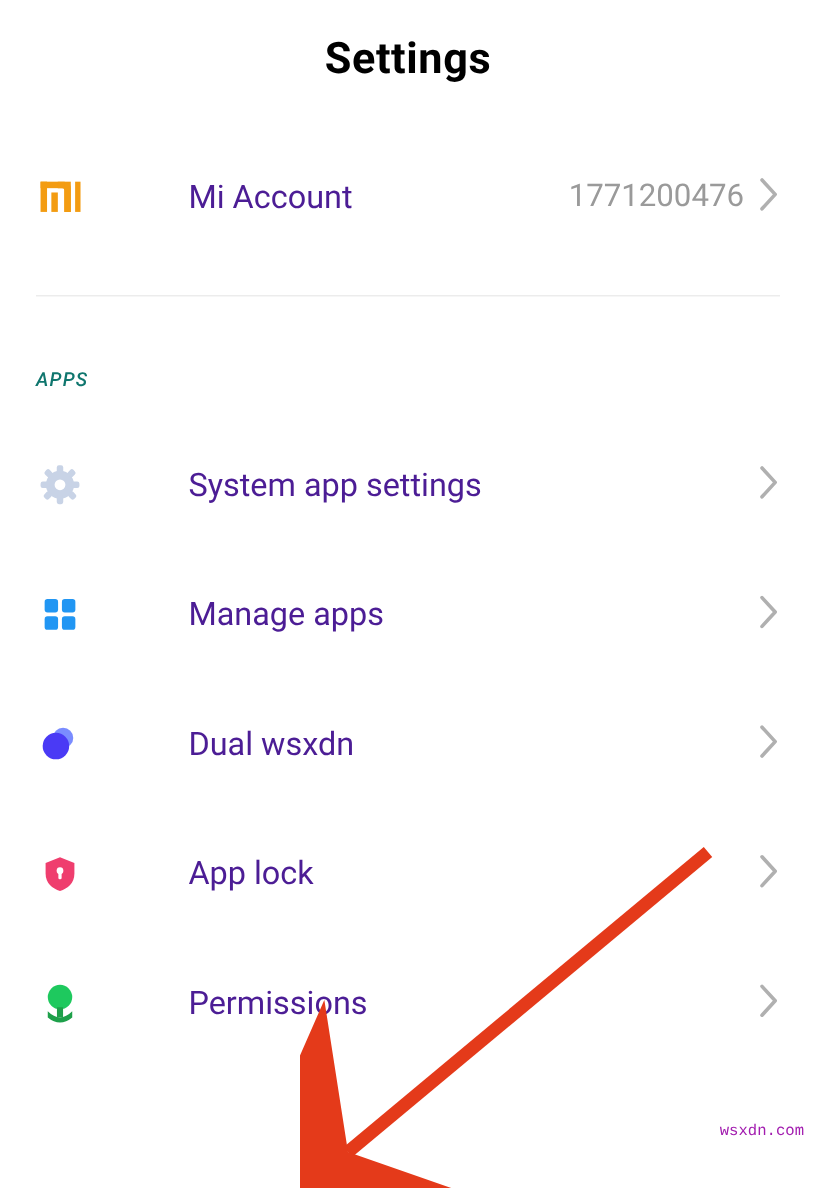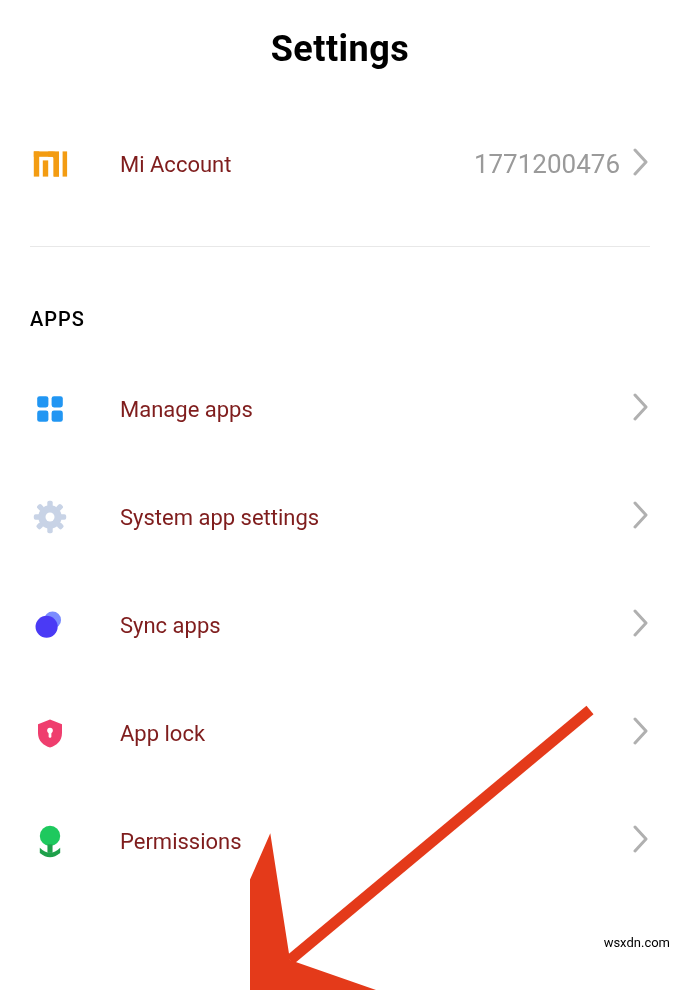--- a/index.html
+++ b/index.html
@@ -1,27 +1,27 @@
 <!DOCTYPE html>
 <html><head>
 <meta charset="utf-8">
 <style>
   * { box-sizing: border-box; margin: 0; padding: 0; }
   html, body { width: 680px; height: 1003px; background: #fff; font-family: -apple-system, Roboto, "Helvetica Neue", Arial, sans-serif; overflow: hidden; }
   .screen { width: 680px; height: 956px; position: relative; background: #fff; }
   .title { text-align: center; font-size: 36px; font-weight: 700; color: #000; padding-top: 28px; padding-bottom: 40px; letter-spacing: 0.5px; }
   .row { display: flex; align-items: center; padding: 0 30px; height: 108px; cursor: pointer; }
   .icon-wrap { width: 40px; height: 40px; display: flex; align-items: center; justify-content: center; margin-right: 50px; }
-  .label { font-size: 22px; color: #7f1d1d; flex: 1; font-weight: 400; }
+  .label { font-size: 27px; color: #4c1d95; flex: 1; font-weight: 400; margin-left: 37px; }
   .value { font-size: 26px; color: #9a9a9a; margin-right: 12px; }
   .chevron { color: #b0b0b0; }
   .divider { height: 1px; background: #e8e8e8; margin: 28px 30px 0 30px; }
-  .section-header { font-size: 20px; color: #000000; padding: 60px 30px 24px 30px; letter-spacing: 1px; font-weight: 500; }
+  .section-header { font-size: 16px; color: #0f766e; padding: 60px 30px 24px 30px; letter-spacing: 1px; font-weight: 500; font-style: italic; }
   .arrow-annotation { position: absolute; pointer-events: none; }
-  .watermark { position: absolute; bottom: 6px; right: 10px; font-size: 13px; color: #000000; }
+  .watermark { position: absolute; bottom: 6px; right: 10px; font-size: 13px; color: #a21caf; font-family: Liberation Mono, monospace; }
 </style>
 </head>
 <body>
 
 <div class="screen">
 
   <div class="title">Settings</div>
 
   <div class="row">
     <div class="icon-wrap">
@@ -45,37 +45,20 @@
     </div>
   </div>
 
 
   <div class="divider"></div>
 
   <div class="section-header">APPS</div>
 
   <div class="row">
     <div class="icon-wrap">
-      <svg viewBox="0 0 40 40" width="32" height="32">
-        <rect x="4" y="4" width="14" height="14" rx="3" fill="#2196f3"></rect>
-        <rect x="22" y="4" width="14" height="14" rx="3" fill="#2196f3"></rect>
-        <rect x="4" y="22" width="14" height="14" rx="3" fill="#2196f3"></rect>
-        <rect x="22" y="22" width="14" height="14" rx="3" fill="#2196f3"></rect>
-      </svg>
-    </div>
-    <div class="label">Manage apps</div>
-    <div class="chevron">
-      <svg width="18" height="28" viewBox="0 0 18 28">
-          <path d="M3 2 L14 14 L3 26" stroke="#b0b0b0" stroke-width="3" fill="none" stroke-linecap="round" stroke-linejoin="round"></path>
-        </svg>
-    </div>
-  </div>
-
-  <div class="row">
-    <div class="icon-wrap">
       <svg viewBox="0 0 40 40" width="36" height="36">
         <g fill="#c8d3e6">
           <circle cx="20" cy="20" r="13"></circle>
           <rect x="17" y="2" width="6" height="8" rx="2"></rect>
           <rect x="17" y="30" width="6" height="8" rx="2"></rect>
           <rect x="2" y="17" width="8" height="6" rx="2"></rect>
           <rect x="30" y="17" width="8" height="6" rx="2"></rect>
           <rect x="6" y="6" width="7" height="6" rx="2" transform="rotate(45 9 9)"></rect>
           <rect x="27" y="27" width="7" height="6" rx="2" transform="rotate(45 31 31)"></rect>
           <rect x="27" y="6" width="7" height="6" rx="2" transform="rotate(-45 31 9)"></rect>
@@ -87,26 +70,43 @@
     <div class="label">System app settings</div>
     <div class="chevron">
       <svg width="18" height="28" viewBox="0 0 18 28">
           <path d="M3 2 L14 14 L3 26" stroke="#b0b0b0" stroke-width="3" fill="none" stroke-linecap="round" stroke-linejoin="round"></path>
         </svg>
     </div>
   </div>
 
   <div class="row">
     <div class="icon-wrap">
+      <svg viewBox="0 0 40 40" width="32" height="32">
+        <rect x="4" y="4" width="14" height="14" rx="3" fill="#2196f3"></rect>
+        <rect x="22" y="4" width="14" height="14" rx="3" fill="#2196f3"></rect>
+        <rect x="4" y="22" width="14" height="14" rx="3" fill="#2196f3"></rect>
+        <rect x="22" y="22" width="14" height="14" rx="3" fill="#2196f3"></rect>
+      </svg>
+    </div>
+    <div class="label">Manage apps</div>
+    <div class="chevron">
+      <svg width="18" height="28" viewBox="0 0 18 28">
+          <path d="M3 2 L14 14 L3 26" stroke="#b0b0b0" stroke-width="3" fill="none" stroke-linecap="round" stroke-linejoin="round"></path>
+        </svg>
+    </div>
+  </div>
+
+  <div class="row">
+    <div class="icon-wrap">
       <svg viewBox="0 0 40 40" width="34" height="34">
         <circle cx="23" cy="14" r="10" fill="#7a8cff"></circle>
         <circle cx="16" cy="22" r="13" fill="#4a3af5"></circle>
       </svg>
     </div>
-    <div class="label">Sync apps</div>
+    <div class="label">Dual wsxdn</div>
     <div class="chevron">
       <svg width="18" height="28" viewBox="0 0 18 28">
           <path d="M3 2 L14 14 L3 26" stroke="#b0b0b0" stroke-width="3" fill="none" stroke-linecap="round" stroke-linejoin="round"></path>
         </svg>
     </div>
   </div>
 
   <div class="row">
     <div class="icon-wrap">
       <svg viewBox="0 0 40 40" width="32" height="32">

